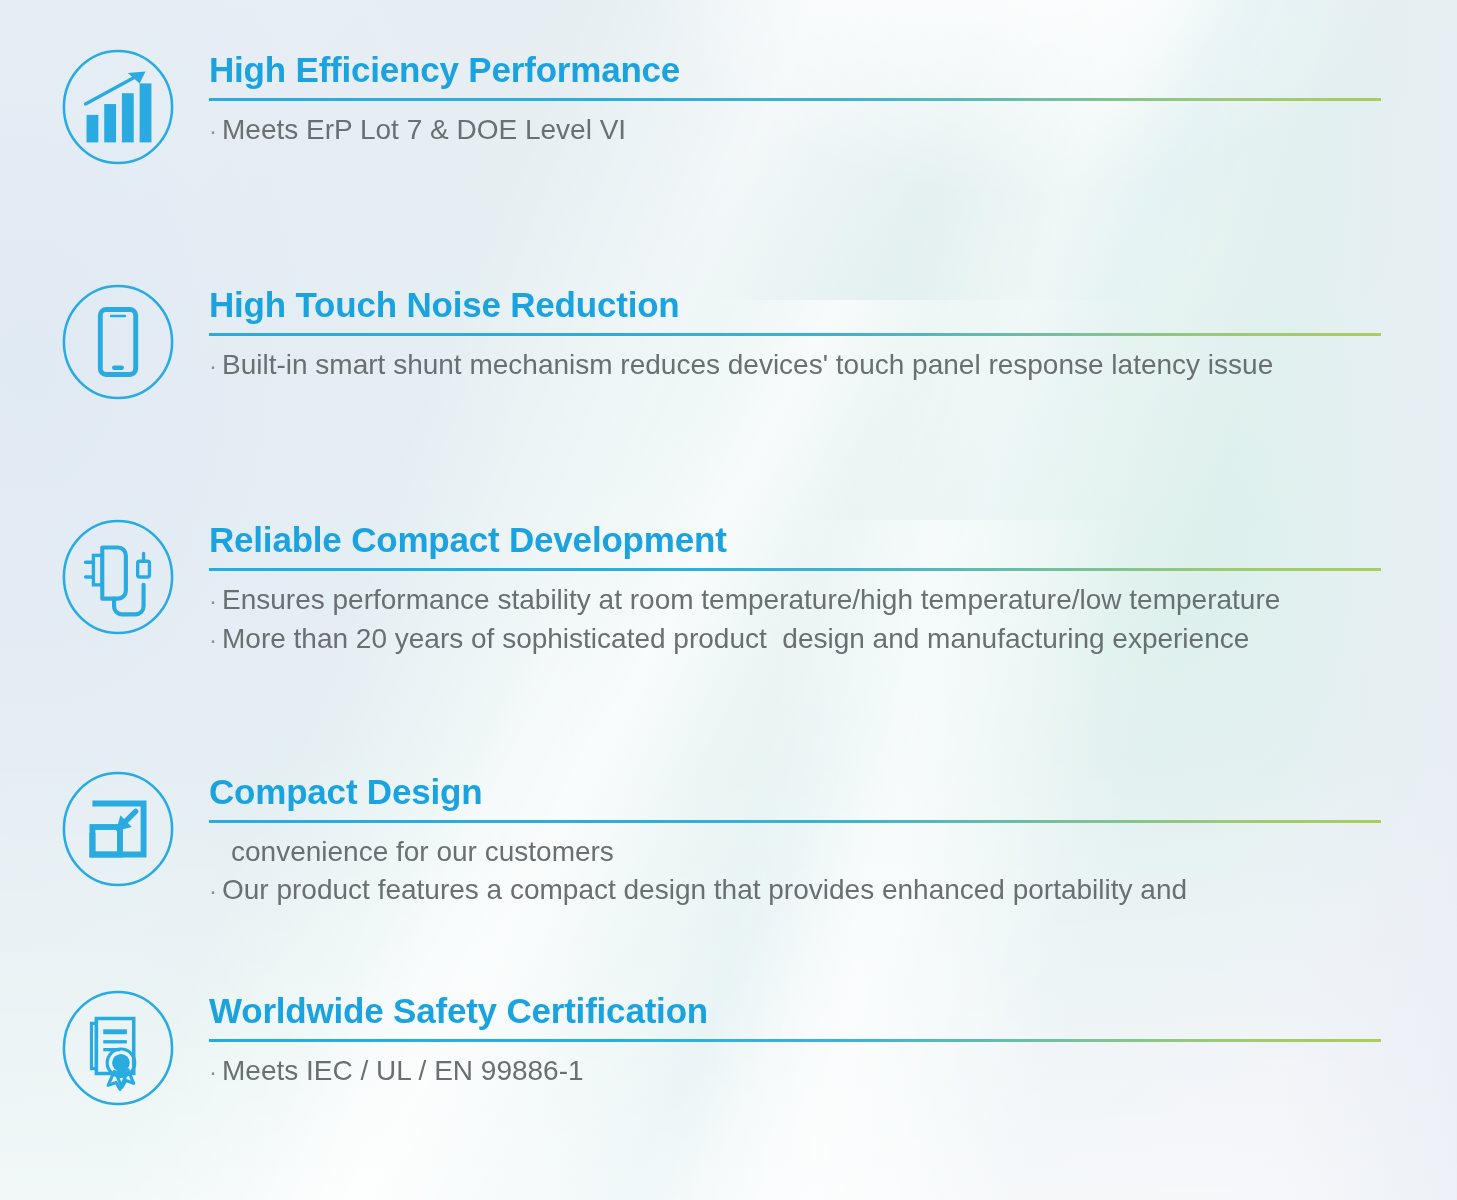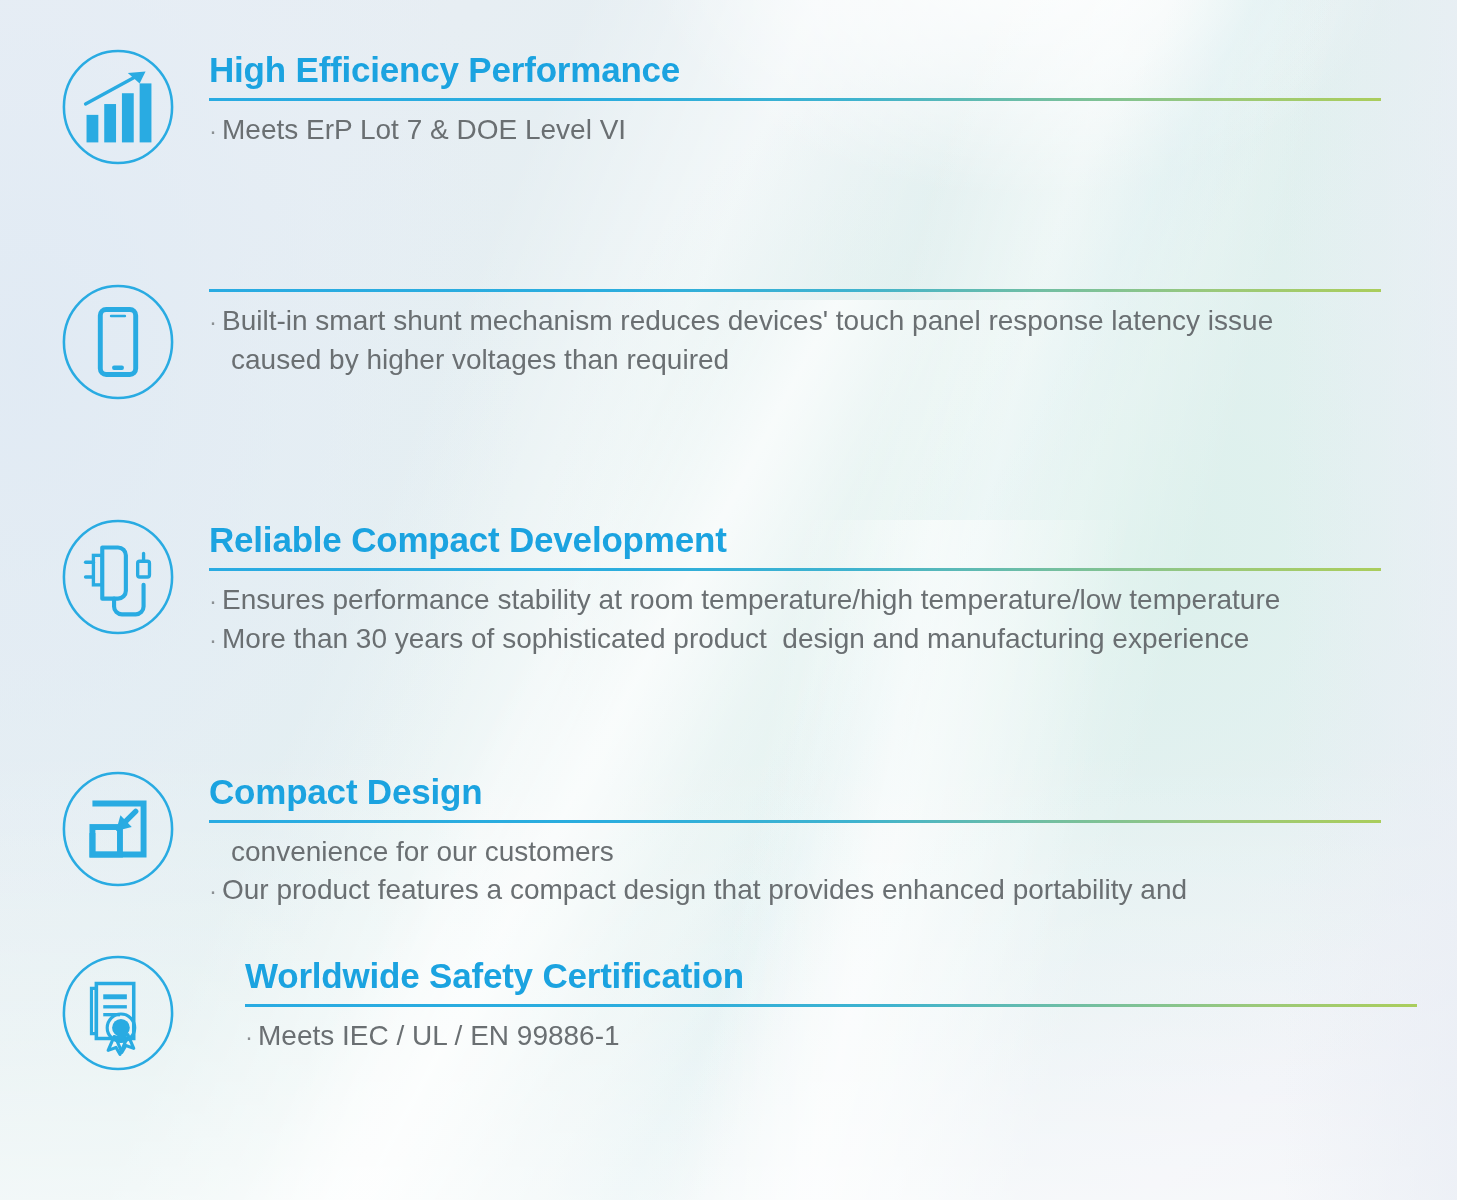--- a/index.html
+++ b/index.html
@@ -171,21 +171,21 @@
   }
   .desc-line.cont {
     padding-left: 22px;
   }
 
   
   #f0 { top: 48px; }
   #f1 { top: 283px; }
   #f2 { top: 518px; }
   #f3 { top: 754px; margin-top: 16px; }
-  #f4 { top: 954px; gap: 36px; }
+  #f4 { top: 989px; }
 </style>
 </head>
 <body>
 
 <div id="page">
 
   <div class="bg-layer bg-blue-l"></div>
   <div class="bg-layer bg-mint"></div>
   <div class="bg-layer bg-glow-tr"></div>
   <div class="bg-layer bg-streak-diag"></div>
@@ -220,44 +220,44 @@
       <div class="icon-wrap">
         <svg class="icon-circle" viewBox="0 0 120 120">
           <ellipse cx="60" cy="60" rx="55" ry="57" fill="none" stroke="#29abe2" stroke-width="2.6"></ellipse>
           <rect x="42" y="27" width="36" height="66" rx="6" ry="6" fill="none" stroke="#29abe2" stroke-width="5"></rect>
           <rect x="48" y="38" width="24" height="42" fill="#ffffff" fill-opacity="0.001"></rect>
           <line x1="53" y1="33.5" x2="67" y2="33.5" stroke="#29abe2" stroke-width="2.6" stroke-linecap="round"></line>
           <rect x="54" y="84" width="12" height="4.5" rx="2" fill="#29abe2"></rect>
         </svg>
       </div>
       <div class="feature-body">
+        <div class="feature-title">High Touch Noise Reduction</div>
         <div class="divider"></div>
         <div class="desc-line"><span class="bullet">·</span><span>Built-in smart shunt mechanism reduces devices' touch panel response latency issue</span></div>
-        <div class="desc-line cont"><span>caused by higher voltages than required</span></div>
       </div>
     </div>
 
     <div class="feature" id="f2">
       <div class="icon-wrap">
         <svg class="icon-circle" viewBox="0 0 120 120">
           <ellipse cx="60" cy="60" rx="55" ry="57" fill="none" stroke="#29abe2" stroke-width="2.6"></ellipse>
           <path d="M44 30 h16 a8 8 0 0 1 8 8 v36 a8 8 0 0 1 -8 8 h-16 z" fill="none" stroke="#29abe2" stroke-width="4.2" stroke-linejoin="round"></path>
           <rect x="35" y="38" width="9" height="30" fill="none" stroke="#29abe2" stroke-width="3.4"></rect>
           <line x1="27" y1="45" x2="35" y2="45" stroke="#29abe2" stroke-width="3.4" stroke-linecap="round"></line>
           <line x1="27" y1="60" x2="35" y2="60" stroke="#29abe2" stroke-width="3.4" stroke-linecap="round"></line>
           <path d="M56 82 v8 a8 8 0 0 0 8 8 h14 a8 8 0 0 0 8 -8 v-22" fill="none" stroke="#29abe2" stroke-width="4.2" stroke-linecap="round" stroke-linejoin="round"></path>
           <rect x="80" y="44" width="12" height="16" rx="2" fill="none" stroke="#29abe2" stroke-width="3.4"></rect>
           <line x1="86" y1="36" x2="86" y2="44" stroke="#29abe2" stroke-width="3.4" stroke-linecap="round"></line>
         </svg>
       </div>
       <div class="feature-body">
         <div class="feature-title">Reliable Compact Development</div>
         <div class="divider"></div>
         <div class="desc-line"><span class="bullet">·</span><span>Ensures performance stability at room temperature/high temperature/low temperature</span></div>
-        <div class="desc-line"><span class="bullet">·</span><span>More than 30 years of sophisticated product  design and manufacturing experience</span></div>
+        <div class="desc-line"><span class="bullet">·</span><span>More than 20 years of sophisticated product  design and manufacturing experience</span></div>
       </div>
     </div>
 
     <div class="feature" id="f3">
       <div class="icon-wrap">
         <svg class="icon-circle" viewBox="0 0 120 120">
           <ellipse cx="60" cy="60" rx="55" ry="57" fill="none" stroke="#29abe2" stroke-width="2.6"></ellipse>
           <path d="M34 34 h52 v52 h-52 v-22" fill="none" stroke="#29abe2" stroke-width="6" stroke-linejoin="miter"></path>
           <rect x="34" y="58" width="28" height="28" fill="none" stroke="#29abe2" stroke-width="6"></rect>
           <path d="M78 42 L61 59" fill="none" stroke="#29abe2" stroke-width="5.5" stroke-linecap="round"></path>

